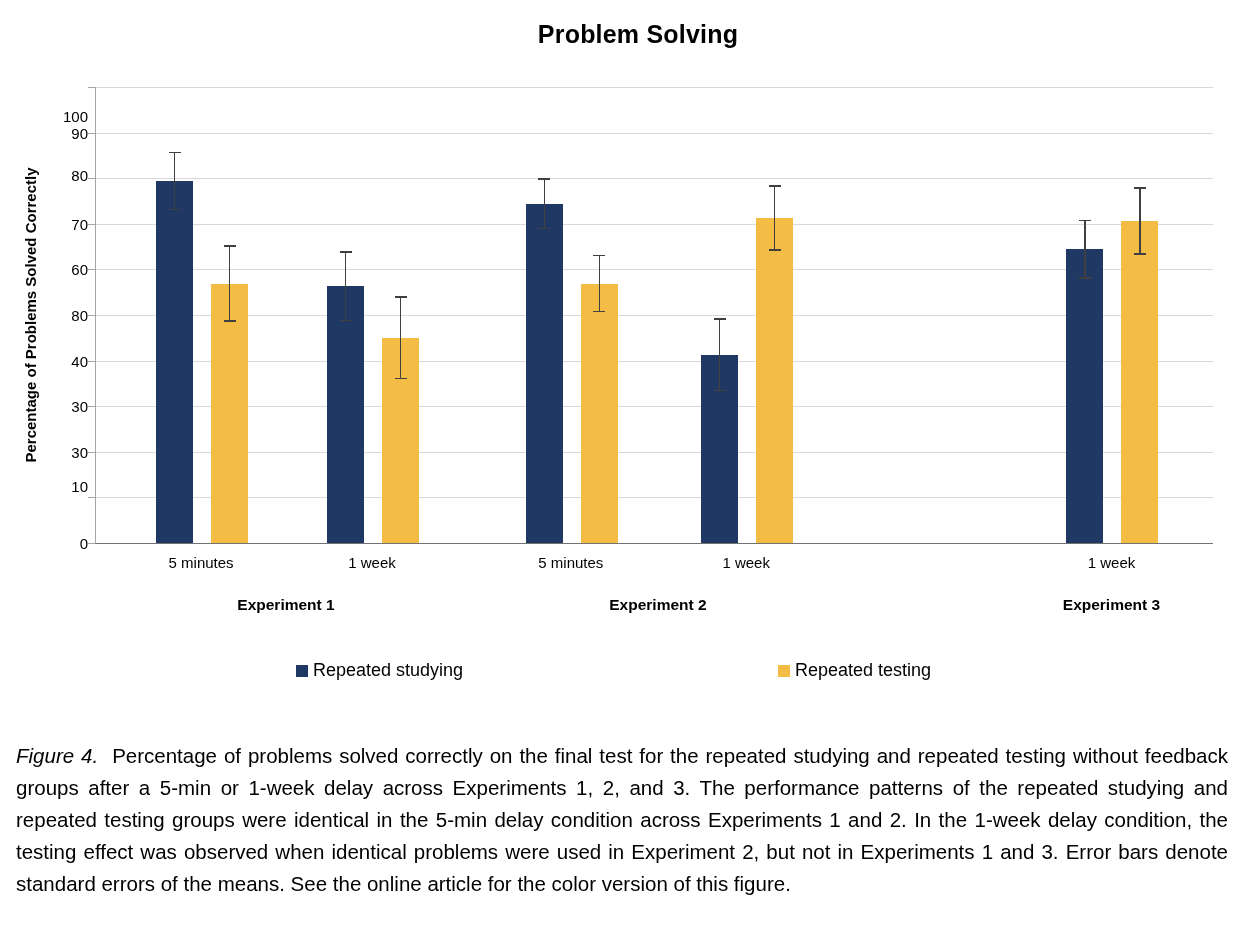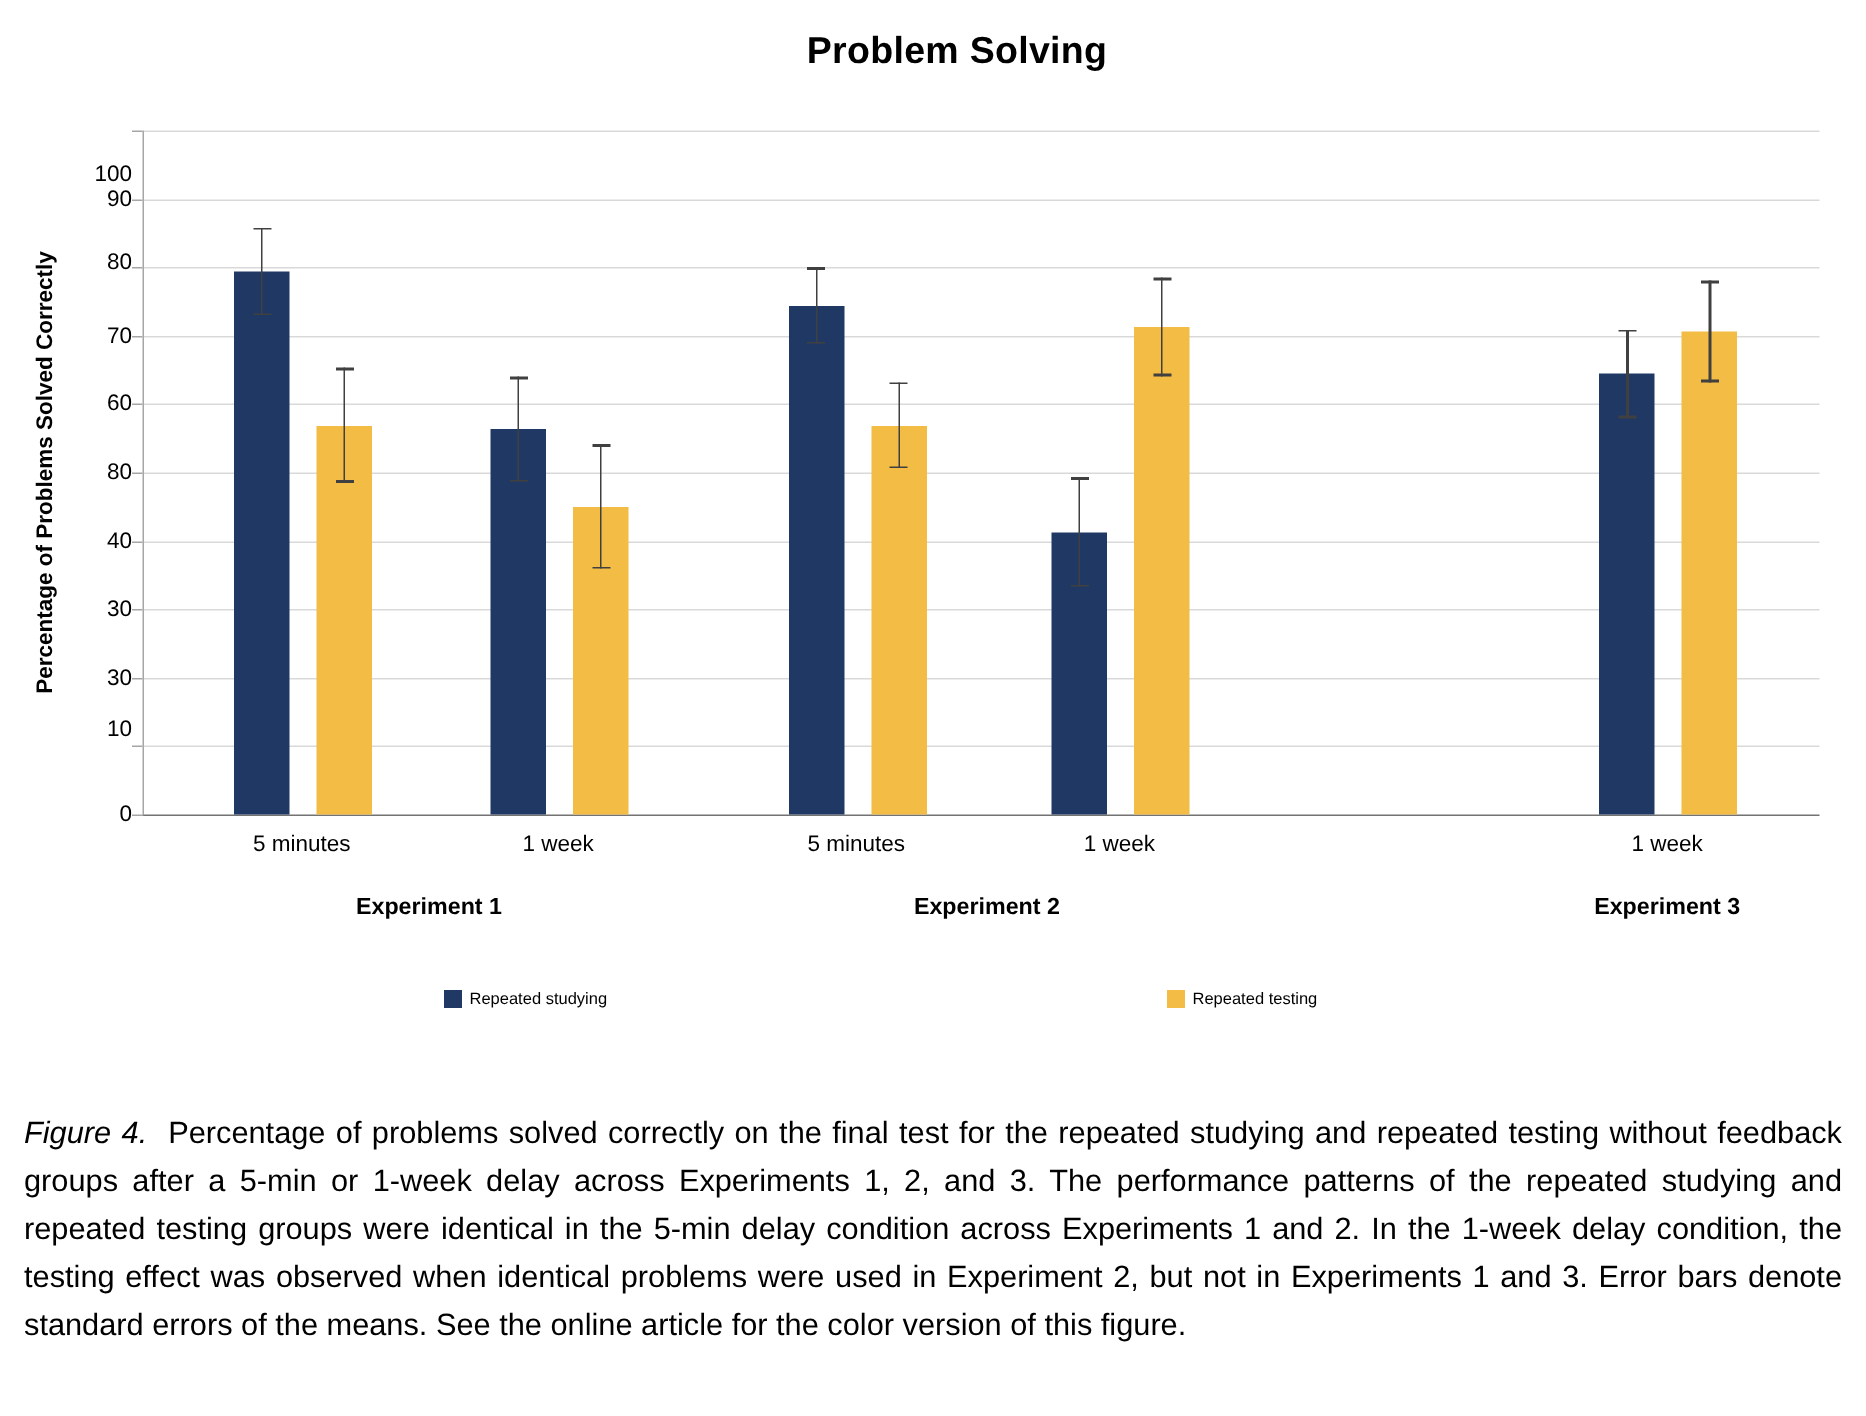--- a/index.html
+++ b/index.html
@@ -34,21 +34,21 @@
   .errbar .cap.top{top:0;}
   .errbar .cap.bot{bottom:0;}
 
   #xticks{position:absolute;left:95px;top:554px;width:1117px;height:20px;font-size:15px;}
   .xtick{position:absolute;transform:translateX(-50%);white-space:nowrap;}
 
   #groups{position:absolute;left:95px;top:596px;width:1117px;height:20px;
           font-size:15.5px;font-weight:bold;}
   .group-label{position:absolute;transform:translateX(-50%);white-space:nowrap;}
 
-  #legend{position:absolute;left:0;top:660px;width:1156px;height:24px;font-size:11px;text-align:center;}
+  #legend{position:absolute;left:0;top:660px;width:1156px;height:24px;font-size:18px;text-align:center;}
   .legend-item{position:absolute;display:flex;align-items:center;}
   #legend-item-0{left:296px;}
   #legend-item-1{left:778px;}
   .legend-swatch{display:inline-block;width:12px;height:12px;margin-right:5px;}
 
   #caption{position:absolute;left:16px;top:719px;width:1212px;
            font-family:Liberation Sans, sans-serif;font-size:20.5px;line-height:32px;
            text-align:justify;}
   .fig-label{font-style:italic;padding-right:14px;}
 </style>

